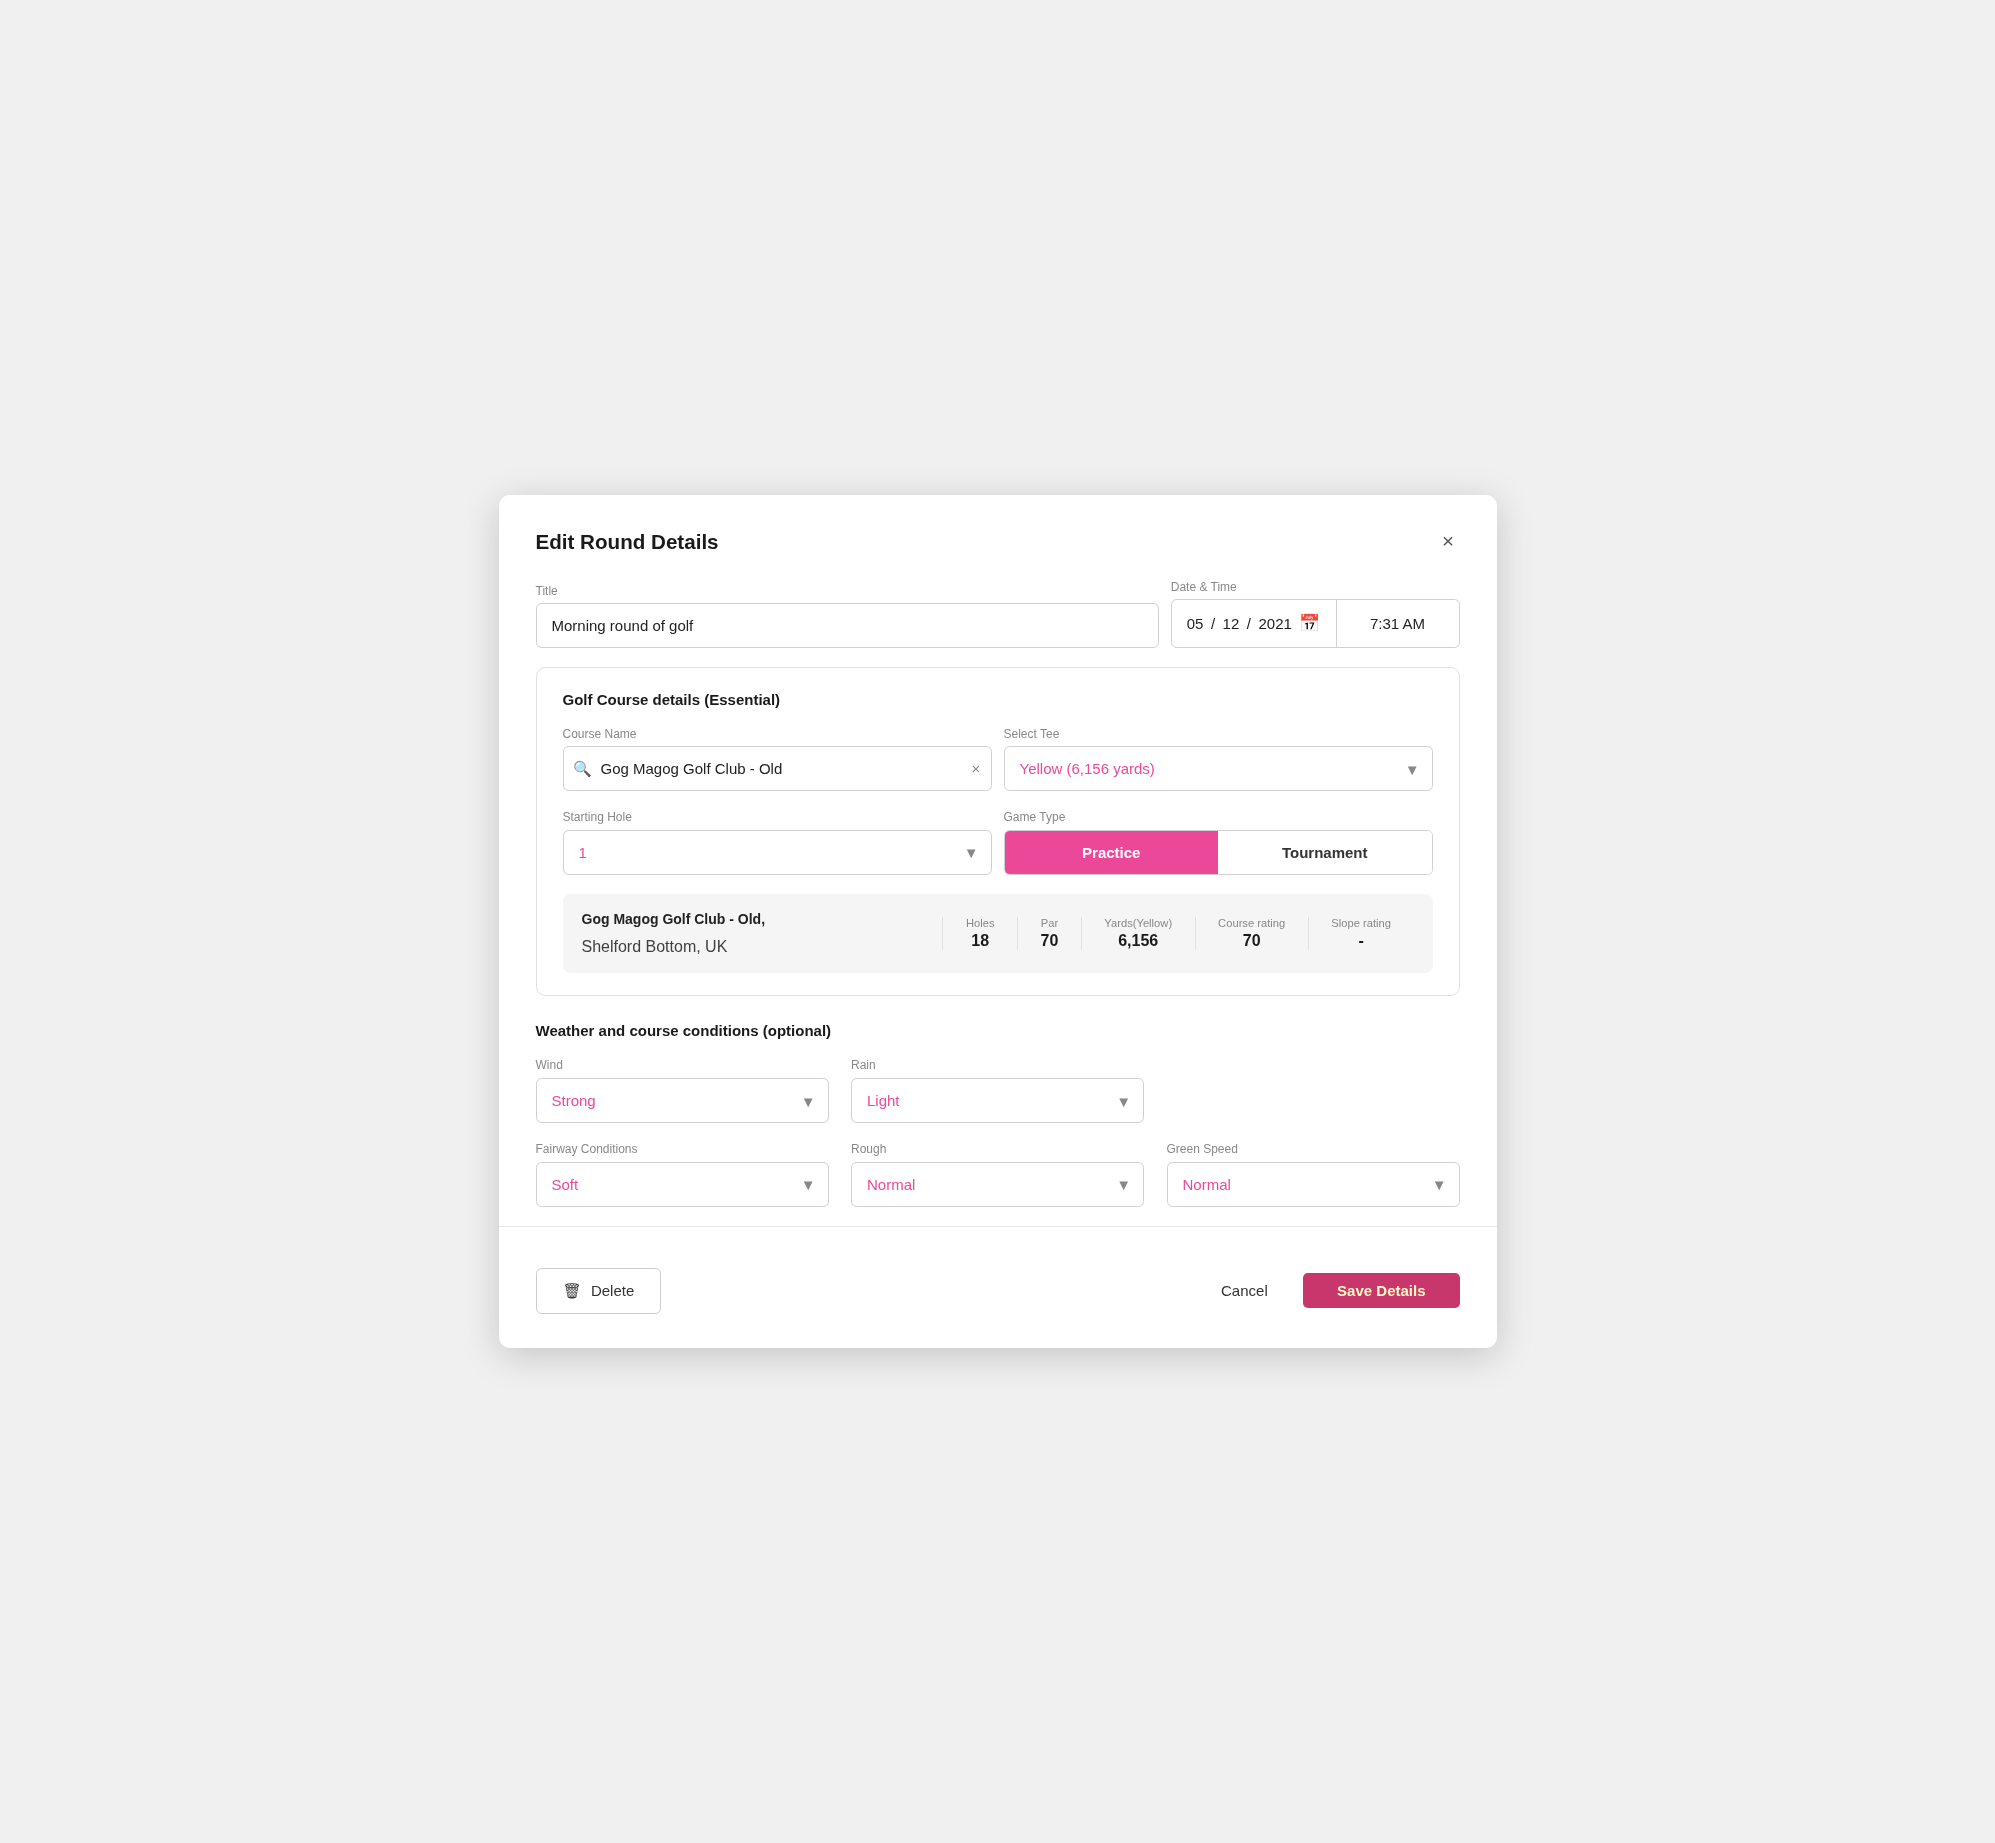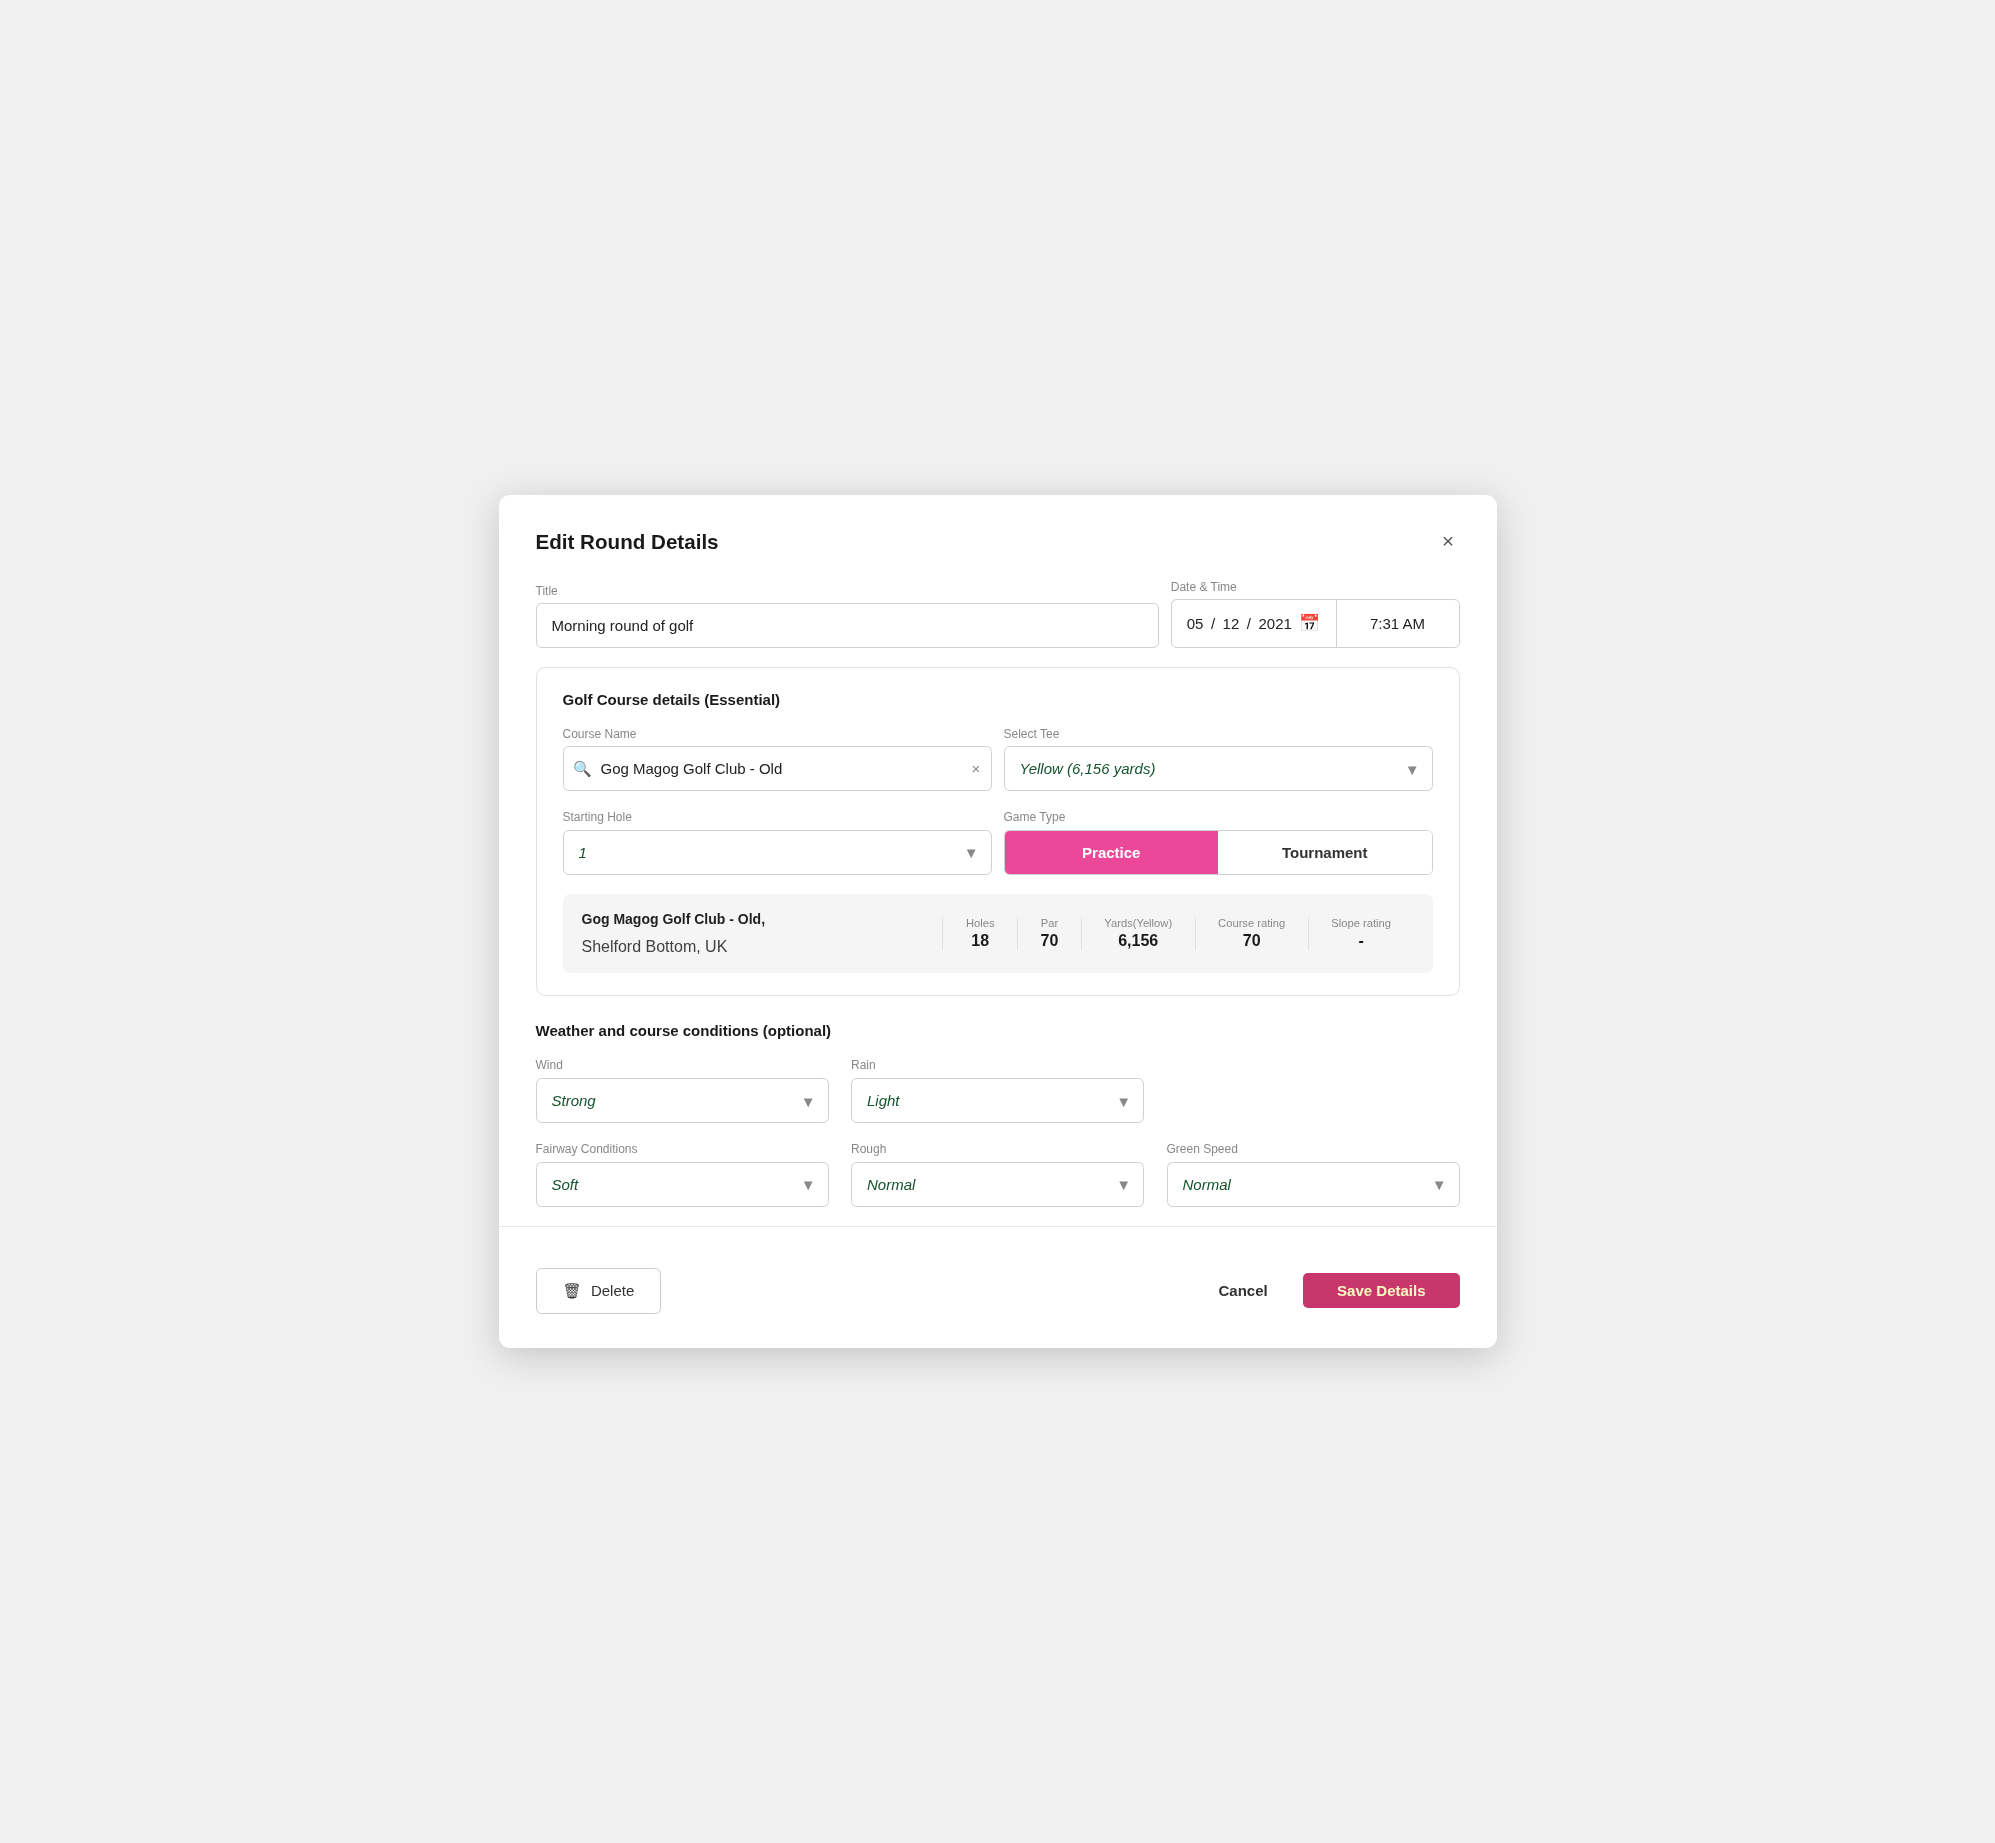--- a/index.html
+++ b/index.html
@@ -135,26 +135,25 @@
     .select-wrapper {
       position: relative;
     }
     .select-wrapper select {
       appearance: none;
       -webkit-appearance: none;
       border: 1.4px solid #d0d0d0;
       border-radius: 5.6px;
       padding: 13px 41px 13px 15px;
       font-size: 15px;
-      color: #14532d;
+      color: #ec4899;
       background: #fff;
       width: 100%;
       cursor: pointer;
       outline: none;
-      font-style: italic;
     }
     .select-arrow {
       position: absolute;
       right: 13px;
       top: 50%;
       transform: translateY(-50%);
       color: #888;
       pointer-events: none;
       font-size: 15px;
     }
@@ -258,21 +257,21 @@
     }
     .footer-right {
       display: flex;
       align-items: center;
       gap: 26px;
     }
     .cancel-btn {
       background: none;
       border: none;
       font-size: 15px;
-      font-weight: 700;
+      font-weight: 400;
       color: #333;
       cursor: pointer;
       padding: 13px 9.4px;
     }
     .save-btn {
       background: #c8376b;
       color: #fef9c3;
       border: none;
       border-radius: 5px;
       padding: 9px 34px;

